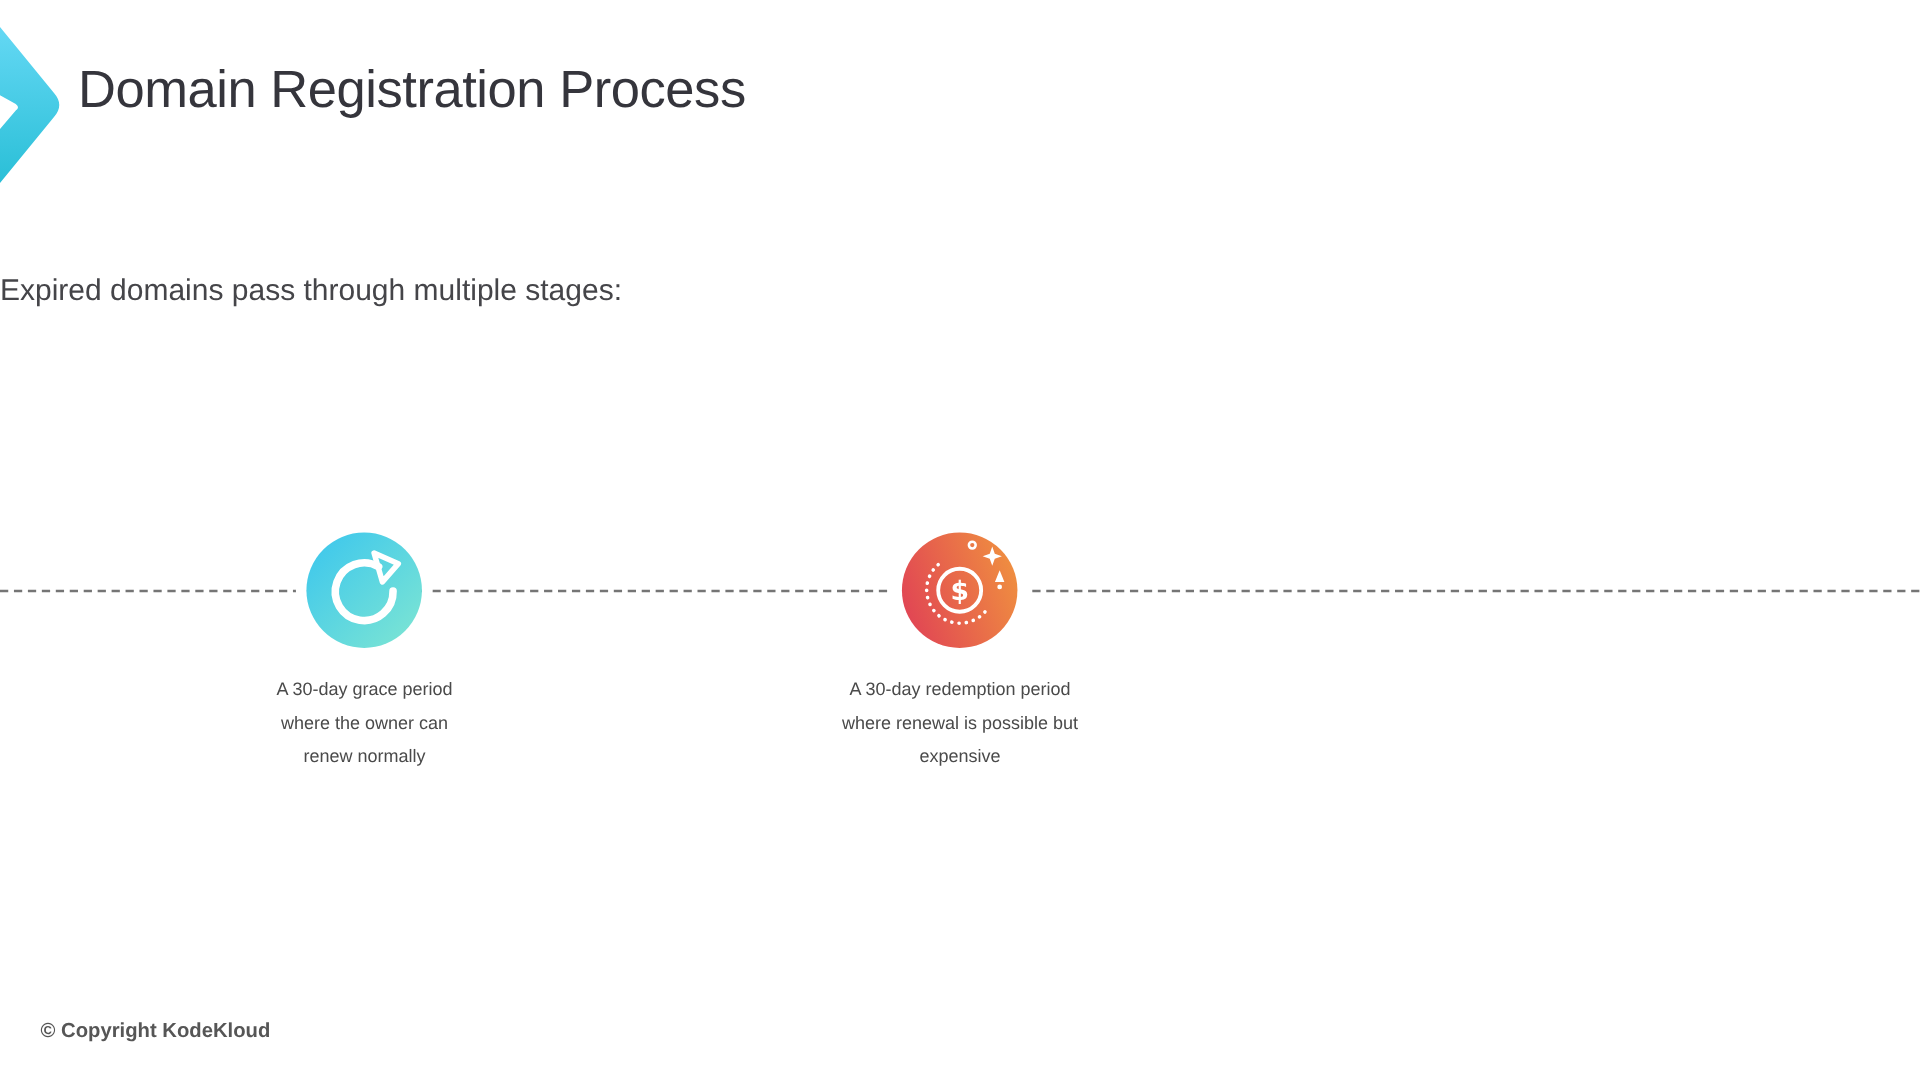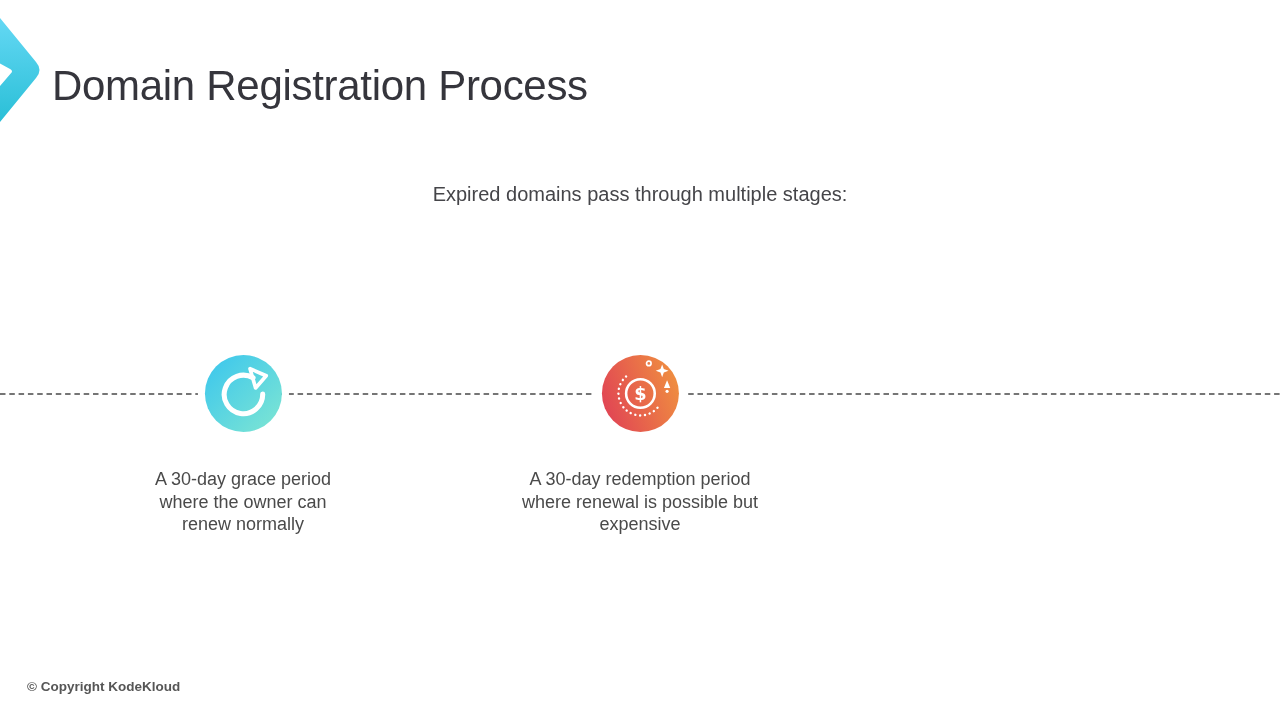--- a/index.html
+++ b/index.html
@@ -16,34 +16,33 @@
     font-family: "Liberation Sans", sans-serif;
   }
   .logo {
     position: absolute;
     left: 0;
     top: 8px;
   }
   .title {
     position: absolute;
     left: 52px;
-    top: 62px;
+    top: 40px;
     margin: 0;
-    font-size: 42px;
+    font-size: 35px;
     font-weight: 500;
     letter-spacing: -0.3px;
     color: #35353c;
   }
   .subtitle {
     position: absolute;
     left: 0;
     top: 183px;
     width: 100%;
     margin: 0;
-    text-align: center;
     font-size: 20px;
     color: #454549;
   }
   .dash-line {
     position: absolute;
     left: 0;
     top: 392px;
   }
   .stage {
     position: absolute;
@@ -64,22 +63,22 @@
     align-items: center;
     justify-content: center;
   }
   .icon-grace {
     background: linear-gradient(135deg, #3fc8ec 8%, #7de5d3 96%);
   }
   .icon-redemption {
     background: linear-gradient(70deg, #e04155 5%, #f0923f 95%);
   }
   .caption {
-    margin: 36px 0 0 0;
-    font-size: 18px;
+    margin: 16px 0 0 0;
+    font-size: 12px;
     line-height: 22.5px;
     color: #4a4a4a;
     text-align: center;
     white-space: pre-line;
   }
   .copyright {
     position: absolute;
     left: 27px;
     top: 679px;
     font-size: 13.5px;

